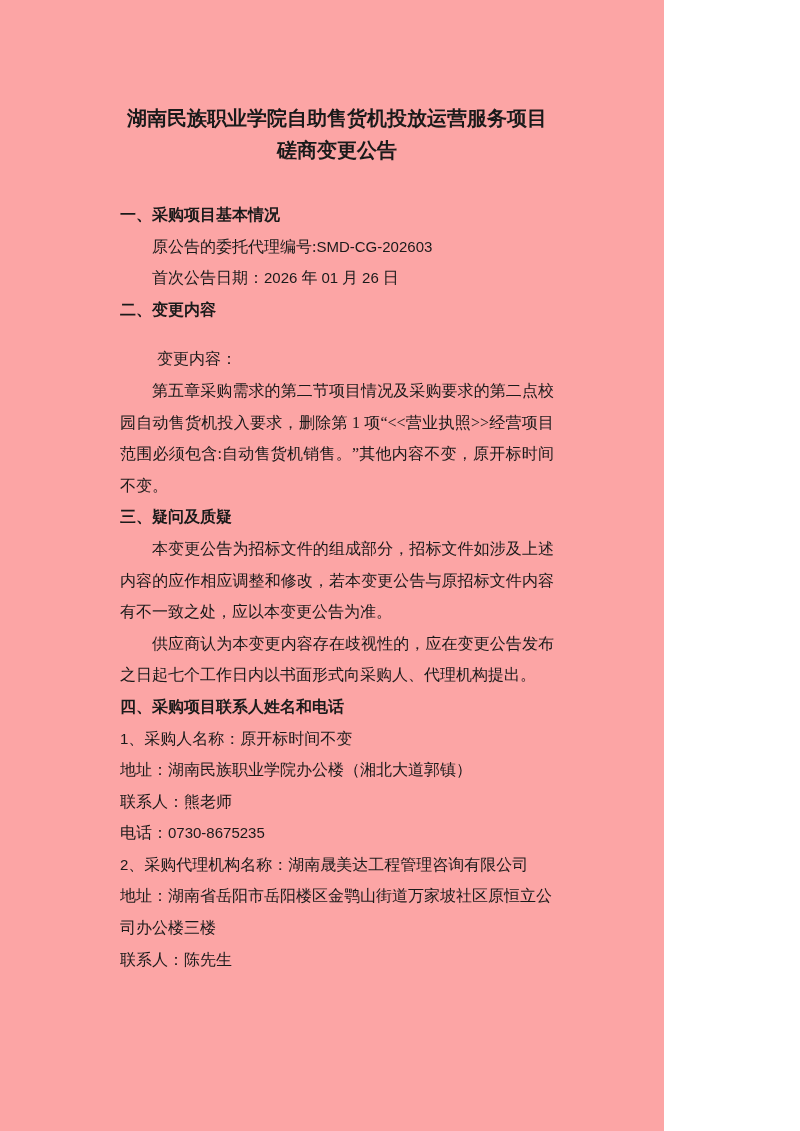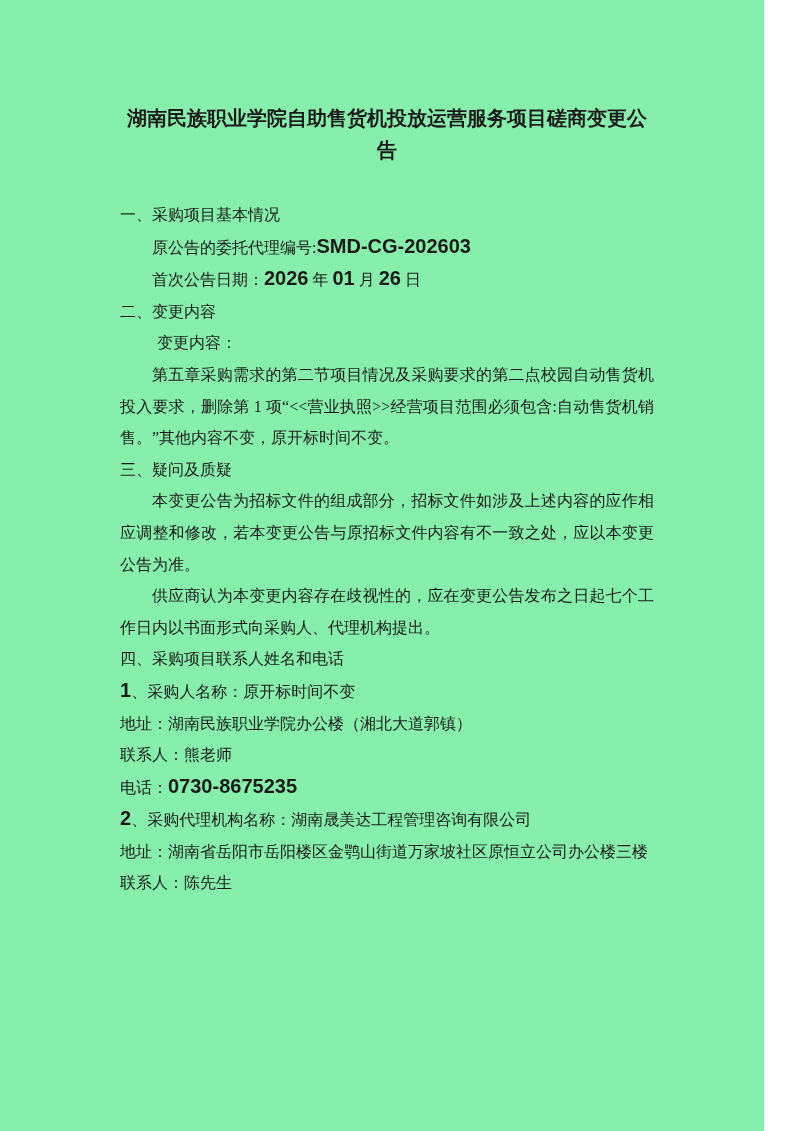--- a/index.html
+++ b/index.html
@@ -2,51 +2,51 @@
 <html><head>
 <meta charset="utf-8">
 <style>
   html, body {
     margin: 0;
     padding: 0;
     background: #ffffff;
   }
   .page {
     position: relative;
-    width: 764px;
+    width: 664px;
     height: 1131px;
     box-sizing: border-box;
-    background: #86efac;
+    background: #fca5a5;
     padding: 102px 110px 0 120px;
     color: #1a1a1a;
     font-family: "Liberation Serif", "DejaVu Serif", serif;
     font-size: 16px;
     line-height: 31.6px;
     overflow: hidden;
   }
   .title {
     font-size: 20px;
     font-weight: bold;
     text-align: center;
     line-height: 32px;
     margin: 0 0 33px 0;
   }
   p { margin: 0; }
-  .heading { font-weight: normal; }
+  .heading { font-weight: bold; }
   .indent { padding-left: 32px; }
-  .indent-sp { padding-left: 37px; }
+  .indent-sp { padding-left: 37px; margin-top: 18px; }
   .para {
     text-indent: 32px;
     text-align: justify;
   }
   .plain { text-align: left; }
   .num {
     font-family: "Liberation Sans", "DejaVu Sans", sans-serif;
-    font-weight: 700;
-    font-size: 20px;
+    font-weight: 400;
+    font-size: 15px;
   }
 </style>
 </head>
 <body>
 
 <div class="page">
 
   <h1 class="title">湖南民族职业学院自助售货机投放运营服务项目磋商变更公告</h1>
 
   <p class="heading">一、采购项目基本情况</p>

